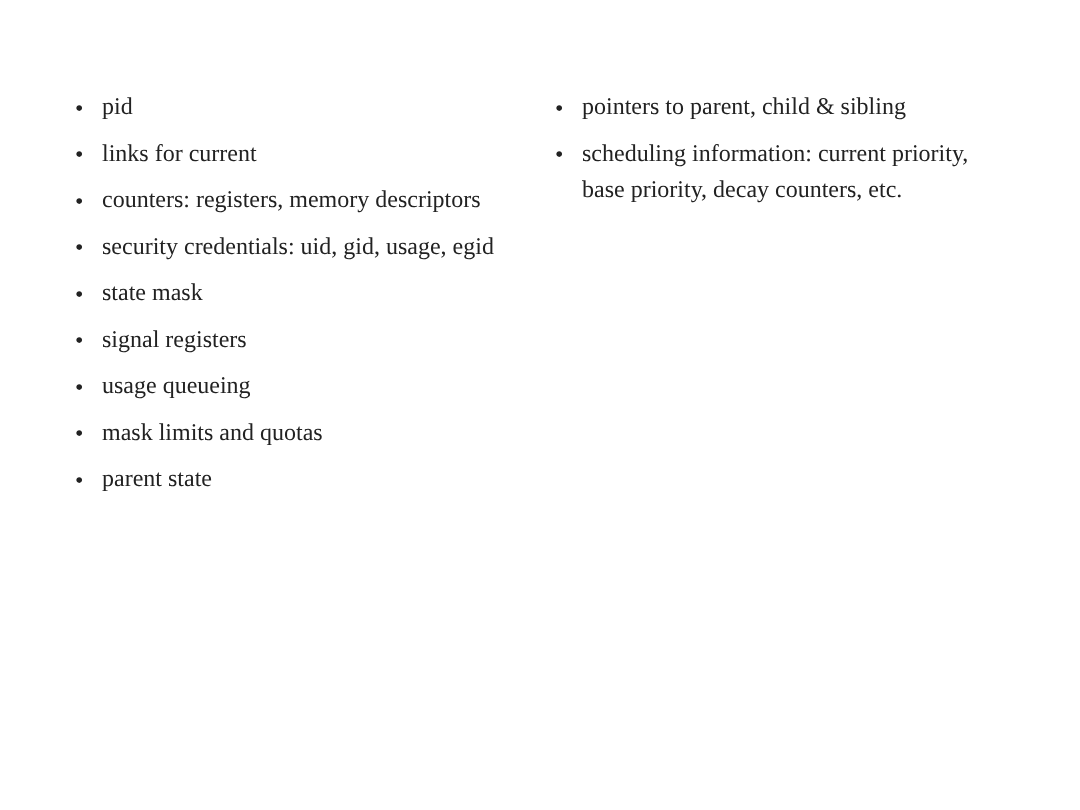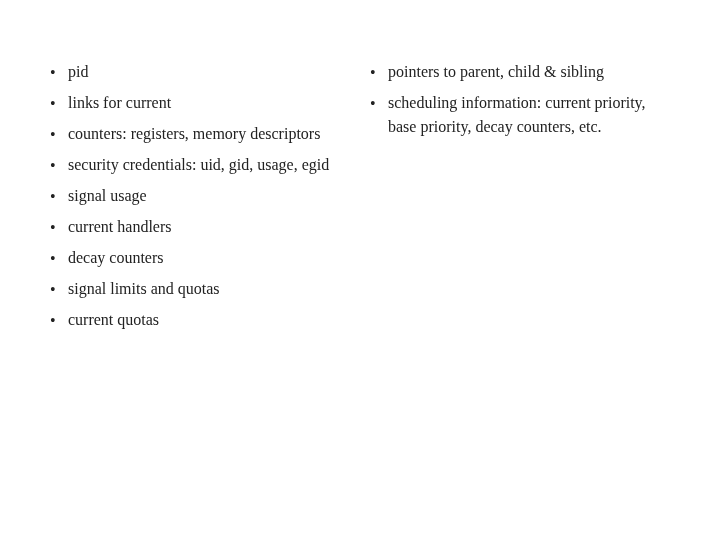--- a/index.html
+++ b/index.html
@@ -92,37 +92,37 @@
         <div class="bullet-item">
           <span class="bullet-dot">•</span>
           <span class="bullet-text">counters: registers, memory descriptors</span>
         </div>
         <div class="bullet-item">
           <span class="bullet-dot">•</span>
           <span class="bullet-text">security credentials: uid, gid, usage, egid</span>
         </div>
         <div class="bullet-item">
           <span class="bullet-dot">•</span>
-          <span class="bullet-text">signal usage</span>
+          <span class="bullet-text">state mask</span>
         </div>
         <div class="bullet-item">
           <span class="bullet-dot">•</span>
-          <span class="bullet-text">current handlers</span>
+          <span class="bullet-text">signal registers</span>
         </div>
         <div class="bullet-item">
           <span class="bullet-dot">•</span>
-          <span class="bullet-text">decay counters</span>
+          <span class="bullet-text">usage queueing</span>
         </div>
         <div class="bullet-item">
           <span class="bullet-dot">•</span>
-          <span class="bullet-text">signal limits and quotas</span>
+          <span class="bullet-text">mask limits and quotas</span>
         </div>
         <div class="bullet-item">
           <span class="bullet-dot">•</span>
-          <span class="bullet-text">current quotas</span>
+          <span class="bullet-text">parent state</span>
         </div>
       </div>
     <div class="right-column">
     <div class="bullet-item">
           <span class="bullet-dot">•</span>
           <span class="bullet-text">pointers to parent, child &amp; sibling</span>
         </div>
         <div class="bullet-item">
           <span class="bullet-dot">•</span>
           <span class="bullet-text">scheduling information: current priority, base priority, decay counters, etc.</span>

